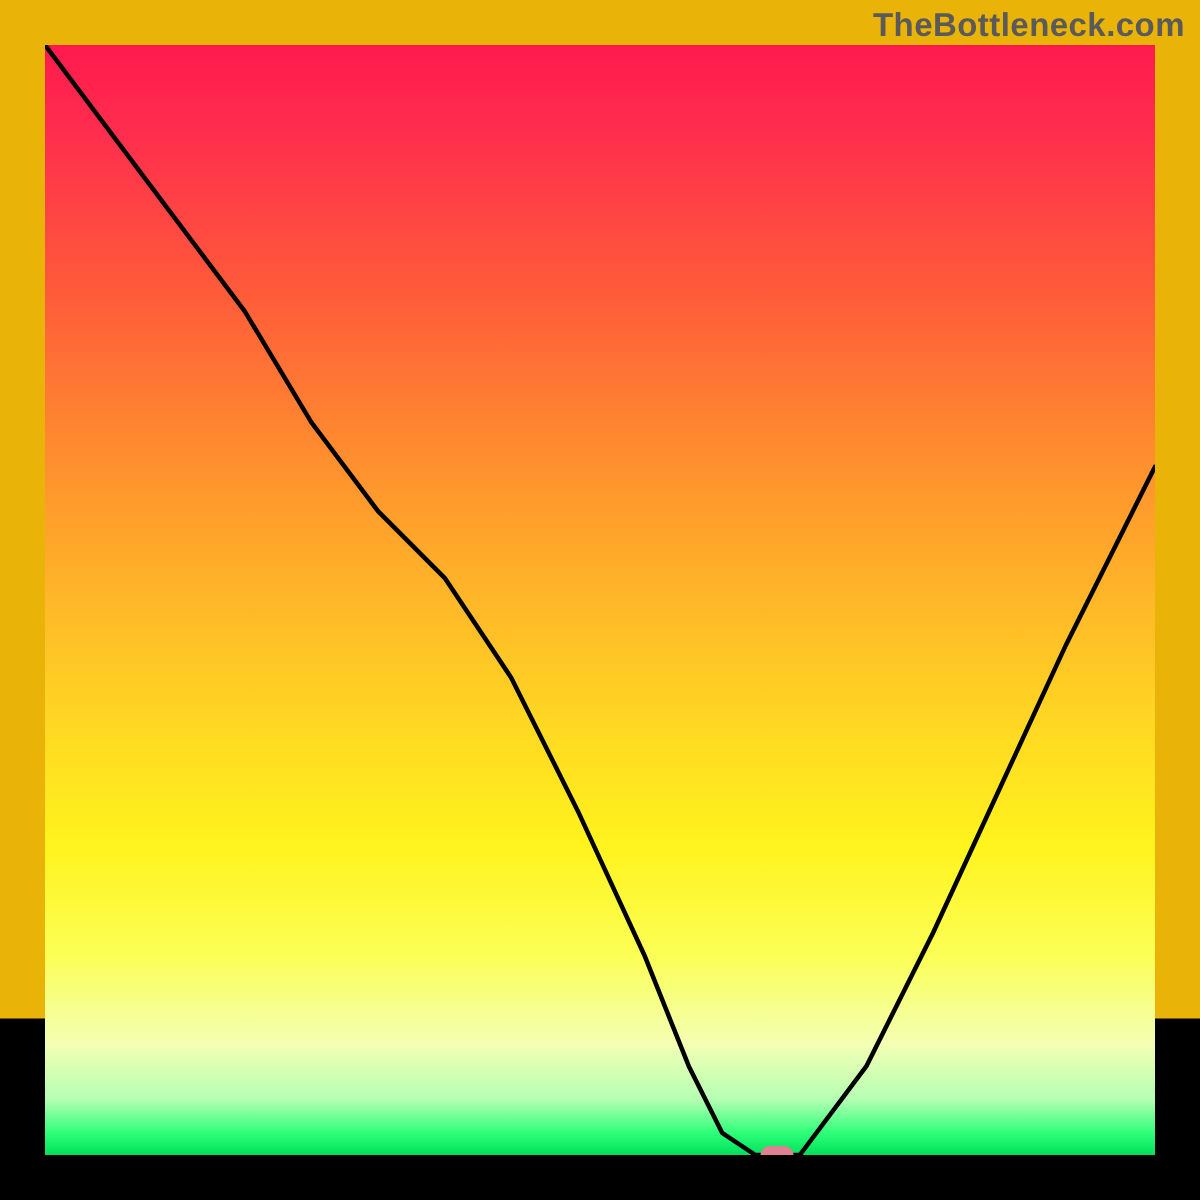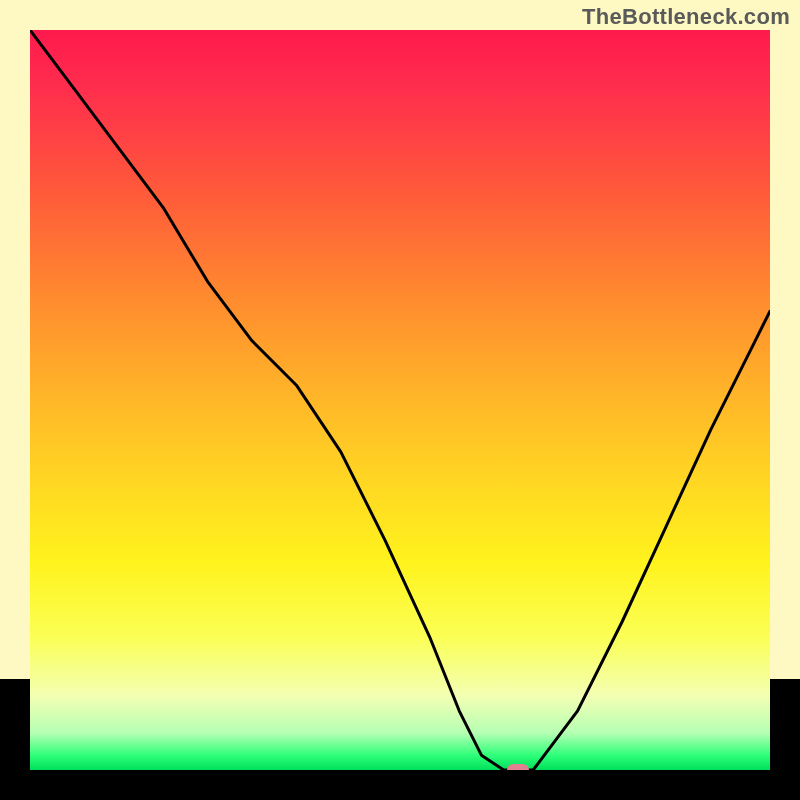--- a/index.html
+++ b/index.html
@@ -8,21 +8,21 @@
     width: 800px;
     height: 800px;
     background: #000;
     overflow: hidden;
     font-family: Arial, Helvetica, sans-serif;
   }
   .frame {
     position: relative;
     width: 800px;
     height: 679px;
-    background: #fef9c3;
+    background: #eab308;
   }
   .watermark {
     position: absolute;
     top: 4px;
     right: 10px;
     color: #5a5a5a;
     font-size: 22px;
     font-weight: 600;
     letter-spacing: 0.3px;
     z-index: 20;

